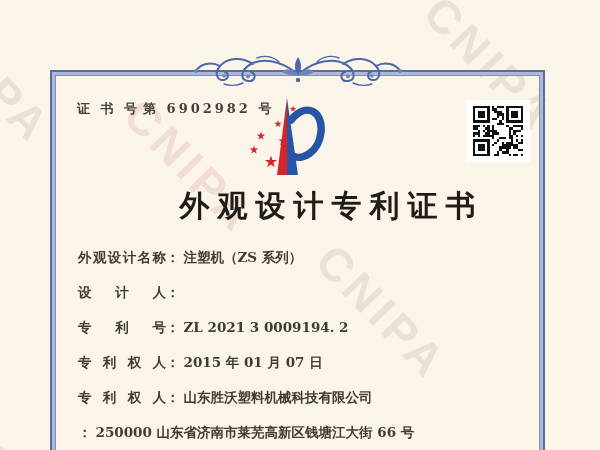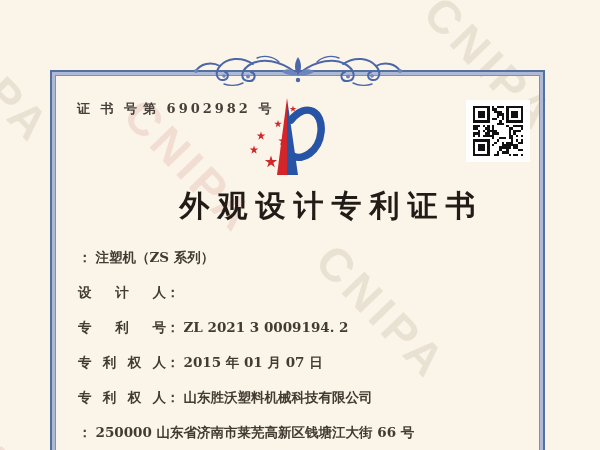--- a/index.html
+++ b/index.html
@@ -256,20 +256,21 @@
       <rect x="0" y="14" width="7" height="7" fill="#111"></rect>
       <rect x="1" y="15" width="5" height="5" fill="#fff"></rect>
       <rect x="2" y="16" width="3" height="3" fill="#111"></rect>
     </svg>
 </div>
 
 <div class="title">外观设计专利证书</div>
 
 <div class="fields">
   <div class="row">
+    <span class="flabel">外观设计名称</span>
       <span class="colon">：</span>
       <span>注塑机（ZS 系列）</span>
   </div>
   <div class="row">
     <span class="flabel">设计人</span>
       <span class="colon">：</span>
   </div>
   <div class="row">
     <span class="flabel">专利号</span>
       <span class="colon">：</span>

